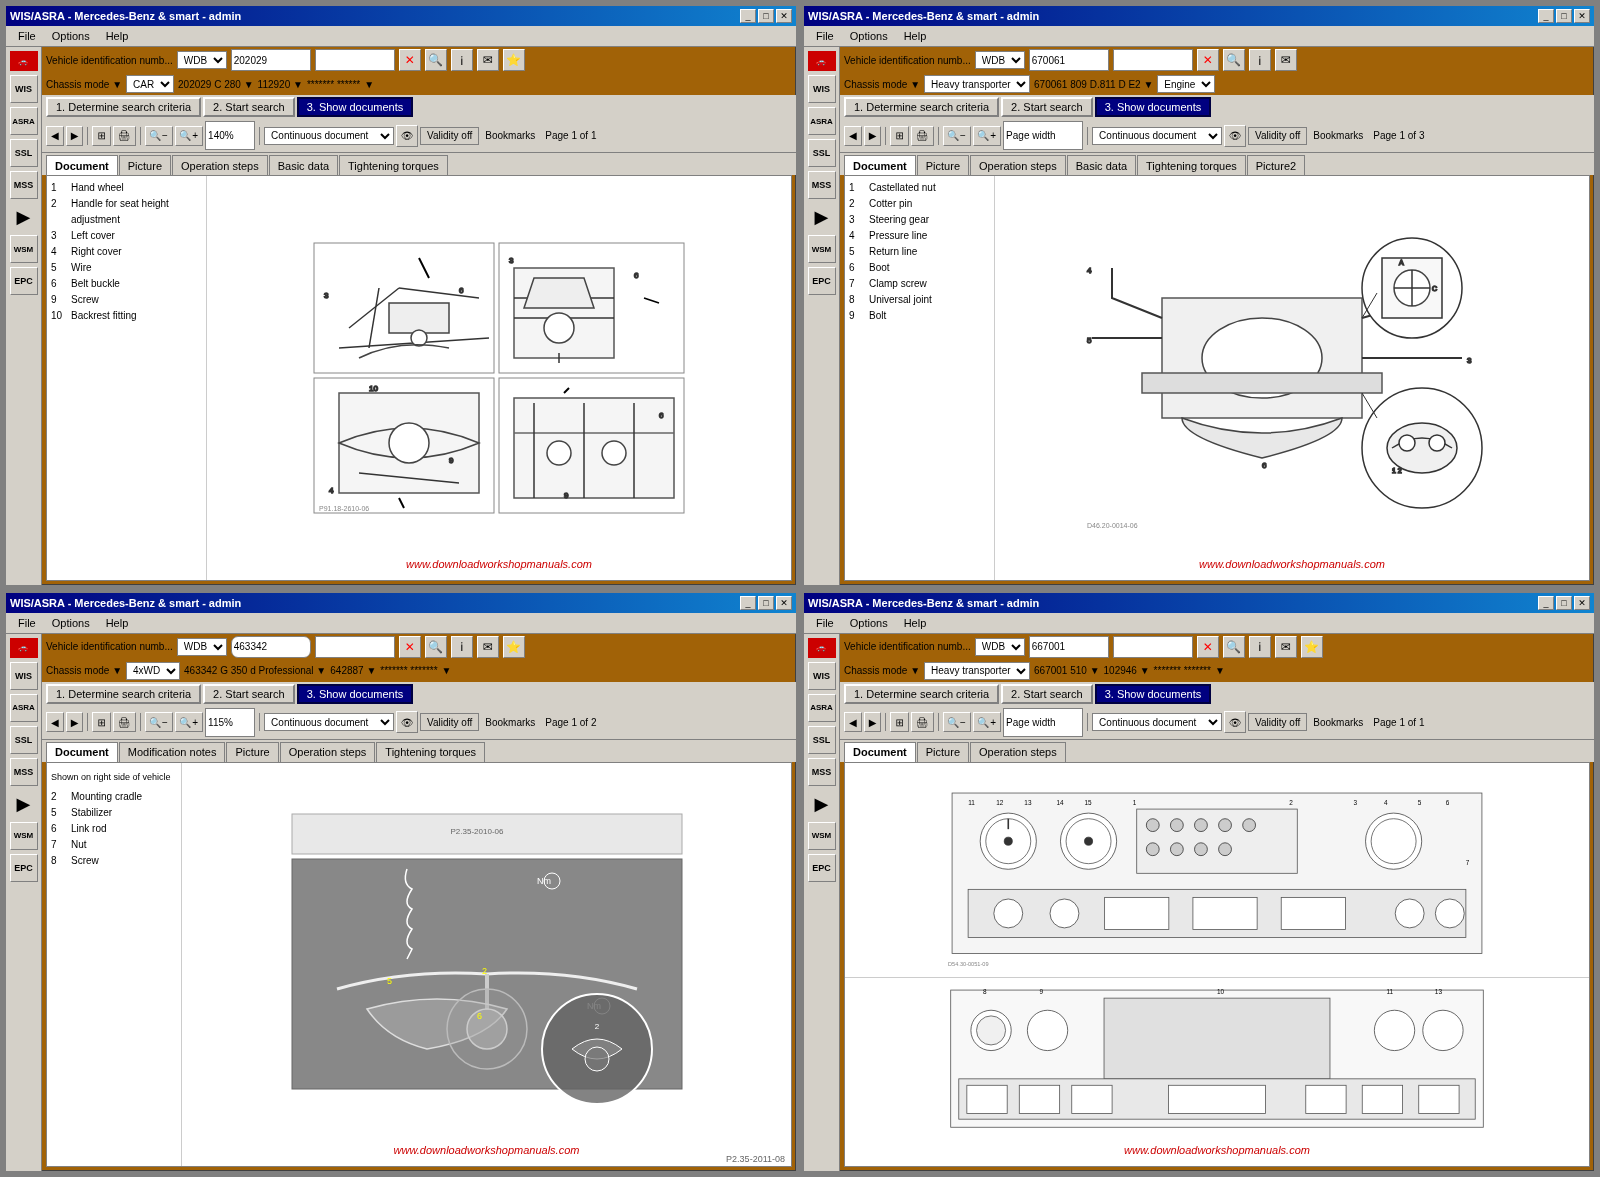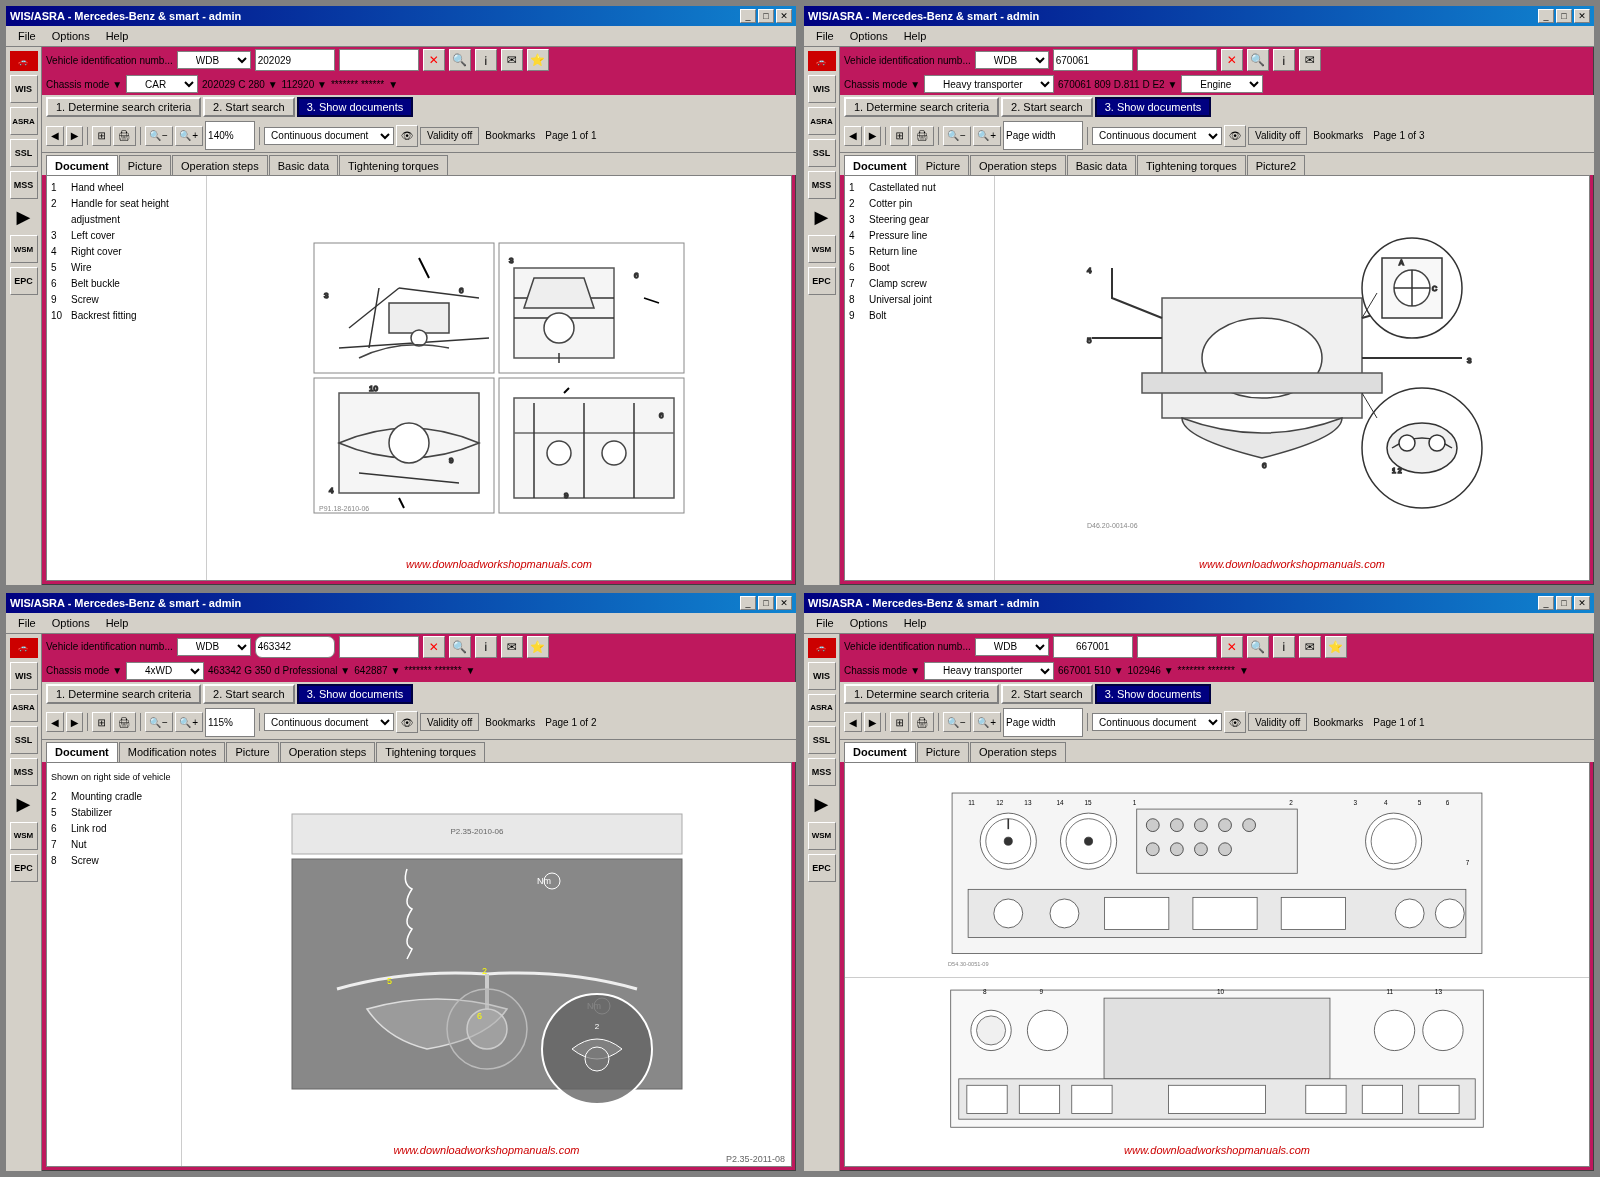--- a/index.html
+++ b/index.html
@@ -11,21 +11,21 @@
       height: 1177px;
       overflow: hidden;
       display: grid;
       grid-template-columns: 1fr 1fr;
       grid-template-rows: 1fr 1fr;
       gap: 4px;
       padding: 4px;
     }
 
     .window {
-      background: #be185d;
+      background: #a16207;
       border: 2px solid #808080;
       display: flex;
       flex-direction: column;
       overflow: hidden;
       box-shadow: inset 1px 1px #fff, inset -1px -1px #404040;
     }
 
     .title-bar {
       background: linear-gradient(to right, #000080, #1084d0);
       color: white;
@@ -90,21 +90,21 @@
       font-size: 10px;
       color: #000;
       white-space: nowrap;
     }
 
     .select-box {
       height: 18px;
       font-size: 10px;
       border: 1px solid #808080;
       background: white;
-      padding: 0 14px;
+      padding: 0 2px;
     }
 
     .input-box {
       height: 22px;
       font-size: 10px;
       border: 1px solid #808080;
       background: white;
       padding: 0 2px;
     }
 
@@ -924,21 +924,21 @@
           <span style="font-size:8px;">WSM</span>
         </div>
       <div class="sidebar-icon">
           <span style="font-size:9px;">EPC</span>
         </div>
     </div>
     <div class="main-content">
       <div class="vehicle-id-row">
         <span class="label-text">Vehicle identification numb...</span>
         <select class="select-box"><option>WDB</option></select>
-        <input class="input-box" style="width: 80px; text-align: center;" value="667001">
+        <input class="input-box" style="width: 80px;" value="667001">
         <input class="input-box" style="width: 80px;" value="">
         <div class="icon-btn" style="color:red;">✕</div>
         <div class="icon-btn">🔍</div>
         <div class="icon-btn">ℹ</div>
         <div class="icon-btn">✉</div>
         <div class="icon-btn">⭐</div>
       </div>
       <div class="chassis-row">
         <span>Chassis mode ▼</span>
         <select class="select-box"><option>Heavy transporter</option></select>

